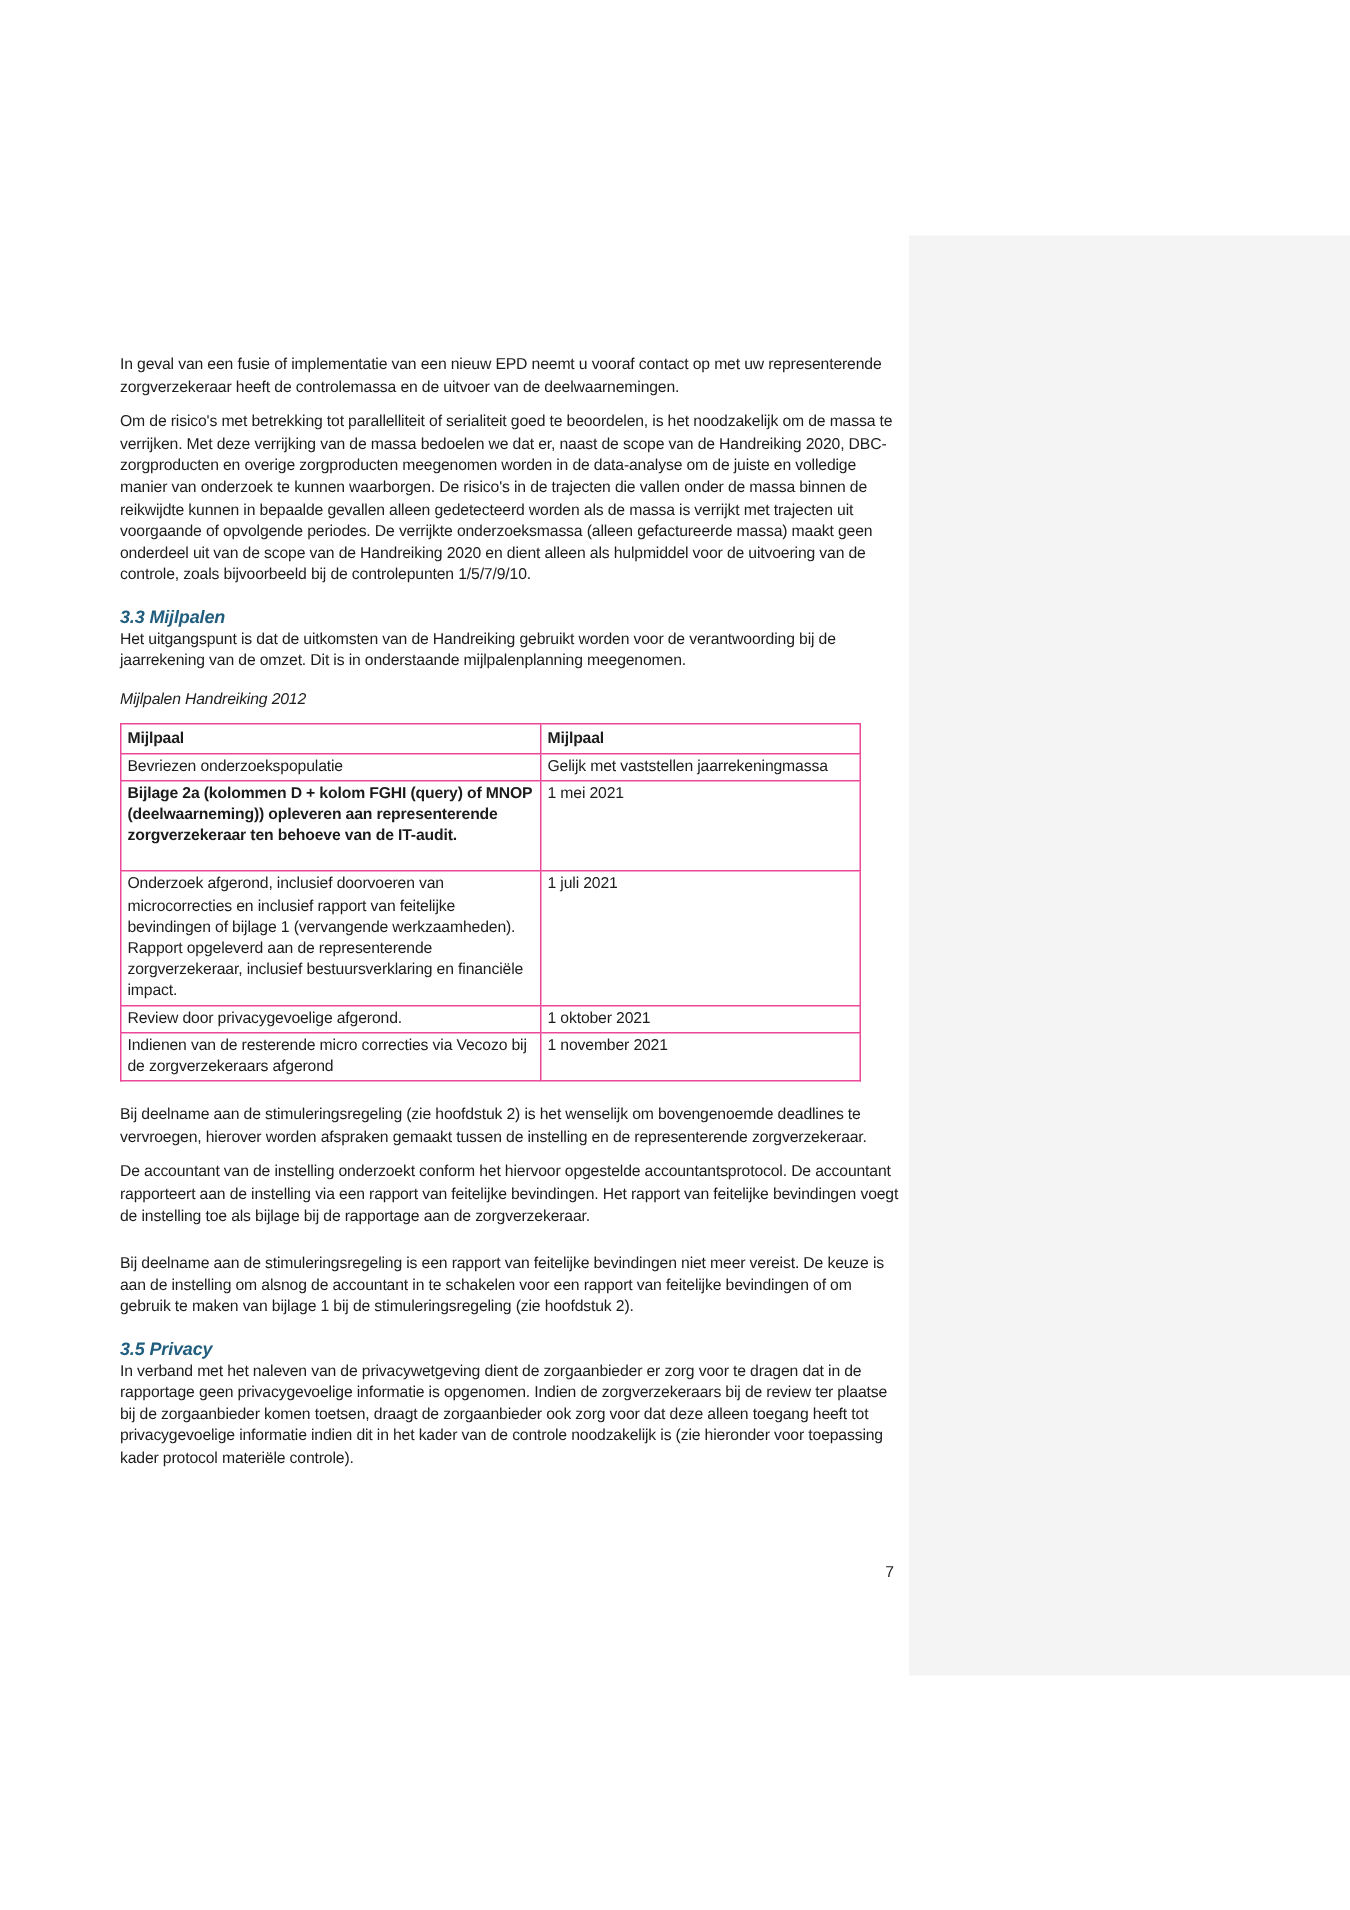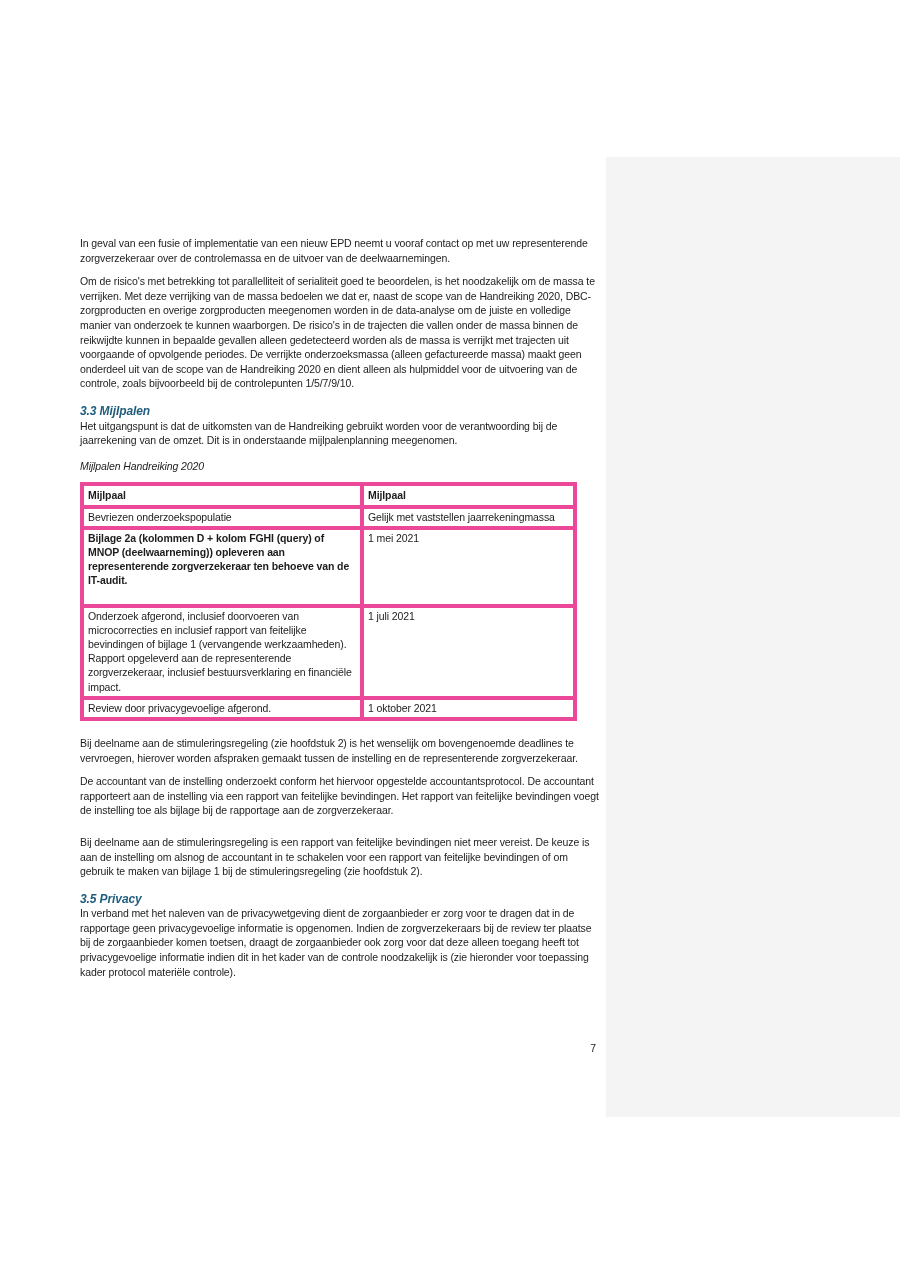--- a/index.html
+++ b/index.html
@@ -57,21 +57,21 @@
   table.milestones {
     border-collapse: collapse;
     width: 493px;
     margin: 0 0 15px 0;
     table-layout: fixed;
   }
   table.milestones col.col-mijlpaal { width: 280px; }
   table.milestones col.col-deadline { width: 213px; }
   table.milestones th,
   table.milestones td {
-    border: 4px solid #ec4899;
+    border: 1px solid #ec4899;
     padding: 1px 5px 2px 4px;
     vertical-align: top;
     font-size: 10.5px;
     line-height: 14.2px;
     text-align: left;
     letter-spacing: -0.1px;
     word-wrap: break-word;
   }
   table.milestones th {
     font-weight: bold;
@@ -95,27 +95,27 @@
 </style>
 </head>
 <body>
 
 <div class="page">
 
   <div class="side-panel"></div>
 
   <div class="content">
 
-    <p>In geval van een fusie of implementatie van een nieuw EPD neemt u vooraf contact op met uw representerende zorgverzekeraar over de controlemassa en de uitvoer van de deelwaarnemingen.</p>
+    <p>In geval van een fusie of implementatie van een nieuw EPD neemt u vooraf contact op met uw representerende zorgverzekeraar heeft de controlemassa en de uitvoer van de deelwaarnemingen.</p>
     <p>Om de risico's met betrekking tot parallelliteit of serialiteit goed te beoordelen, is het noodzakelijk om de massa te verrijken. Met deze verrijking van de massa bedoelen we dat er, naast de scope van de Handreiking 2020, DBC-zorgproducten en overige zorgproducten meegenomen worden in de data-analyse om de juiste en volledige manier van onderzoek te kunnen waarborgen. De risico's in de trajecten die vallen onder de massa binnen de reikwijdte kunnen in bepaalde gevallen alleen gedetecteerd worden als de massa is verrijkt met trajecten uit voorgaande of opvolgende periodes. De verrijkte onderzoeksmassa (alleen gefactureerde massa) maakt geen onderdeel uit van de scope van de Handreiking 2020 en dient alleen als hulpmiddel voor de uitvoering van de controle, zoals bijvoorbeeld bij de controlepunten 1/5/7/9/10.</p>
 
     <h3 class="section-heading">3.3 Mijlpalen</h3>
     <p>Het uitgangspunt is dat de uitkomsten van de Handreiking gebruikt worden voor de verantwoording bij de jaarrekening van de omzet. Dit is in onderstaande mijlpalenplanning meegenomen.</p>
 
-    <div class="table-caption">Mijlpalen Handreiking 2020</div>
+    <div class="table-caption">Mijlpalen Handreiking 2012</div>
 
     <table class="milestones">
       <colgroup>
         <col class="col-mijlpaal">
         <col class="col-deadline">
       </colgroup>
       <thead>
         <tr>
           <th>Mijlpaal</th>
           <th>Mijlpaal</th>
@@ -131,20 +131,24 @@
           <td>1 mei 2021</td>
         </tr>
         <tr>
           <td>Onderzoek afgerond, inclusief doorvoeren van microcorrecties en inclusief rapport van feitelijke bevindingen of bijlage 1 (vervangende werkzaamheden). Rapport opgeleverd aan de representerende zorgverzekeraar, inclusief bestuursverklaring en financiële impact.</td>
           <td>1 juli 2021</td>
         </tr>
         <tr>
           <td>Review door privacygevoelige afgerond.</td>
           <td>1 oktober 2021</td>
         </tr>
+        <tr>
+          <td>Indienen van de resterende micro correcties via Vecozo bij de zorgverzekeraars afgerond</td>
+          <td>1 november 2021</td>
+        </tr>
       </tbody>
     </table>
 
     <p>Bij deelname aan de stimuleringsregeling (zie hoofdstuk 2) is het wenselijk om bovengenoemde deadlines te vervroegen, hierover worden afspraken gemaakt tussen de instelling en de representerende zorgverzekeraar.</p>
 
     <p>De accountant van de instelling onderzoekt conform het hiervoor opgestelde accountantsprotocol. De accountant rapporteert aan de instelling via een rapport van feitelijke bevindingen. Het rapport van feitelijke bevindingen voegt de instelling toe als bijlage bij de rapportage aan de zorgverzekeraar.</p>
     <p class="spaced">Bij deelname aan de stimuleringsregeling is een rapport van feitelijke bevindingen niet meer vereist. De keuze is aan de instelling om alsnog de accountant in te schakelen voor een rapport van feitelijke bevindingen of om gebruik te maken van bijlage 1 bij de stimuleringsregeling (zie hoofdstuk 2).</p>
 
     <h3 class="section-heading">3.5 Privacy</h3>
     <p>In verband met het naleven van de privacywetgeving dient de zorgaanbieder er zorg voor te dragen dat in de rapportage geen privacygevoelige informatie is opgenomen. Indien de zorgverzekeraars bij de review ter plaatse bij de zorgaanbieder komen toetsen, draagt de zorgaanbieder ook zorg voor dat deze alleen toegang heeft tot privacygevoelige informatie indien dit in het kader van de controle noodzakelijk is (zie hieronder voor toepassing kader protocol materiële controle).</p>

